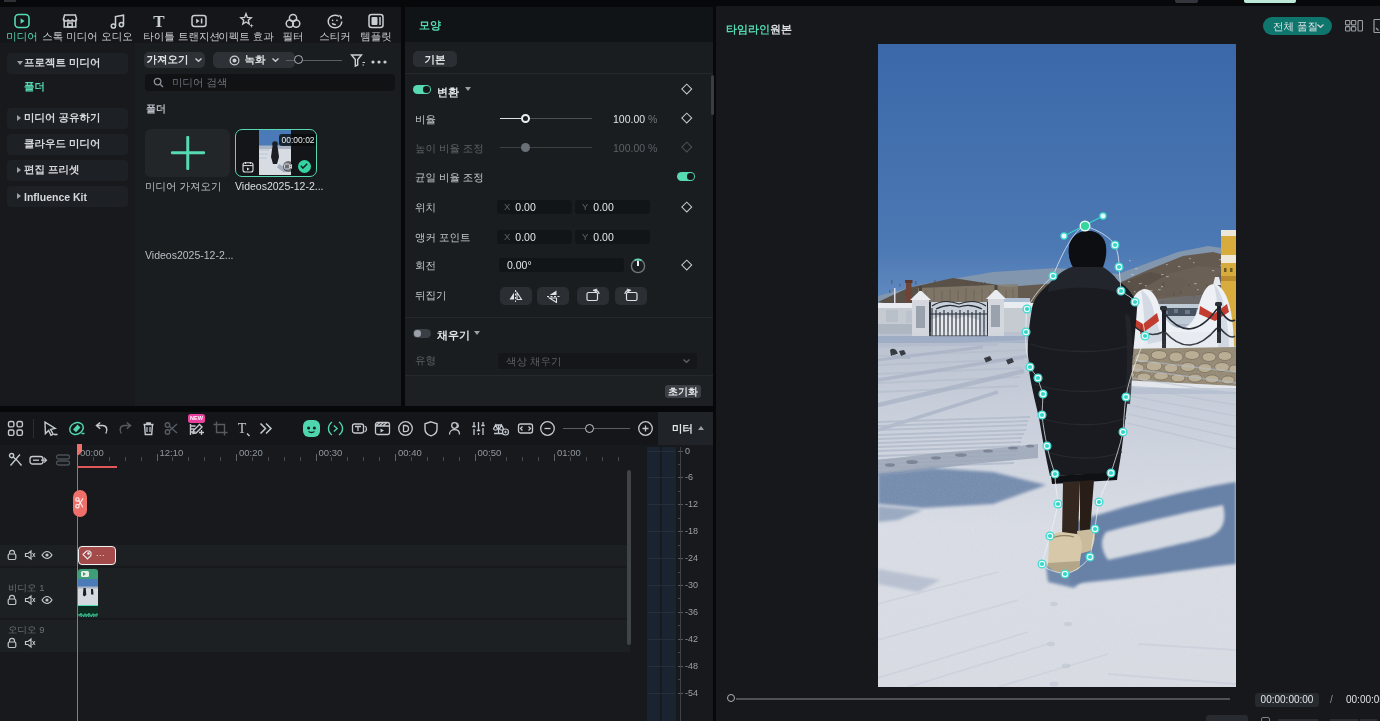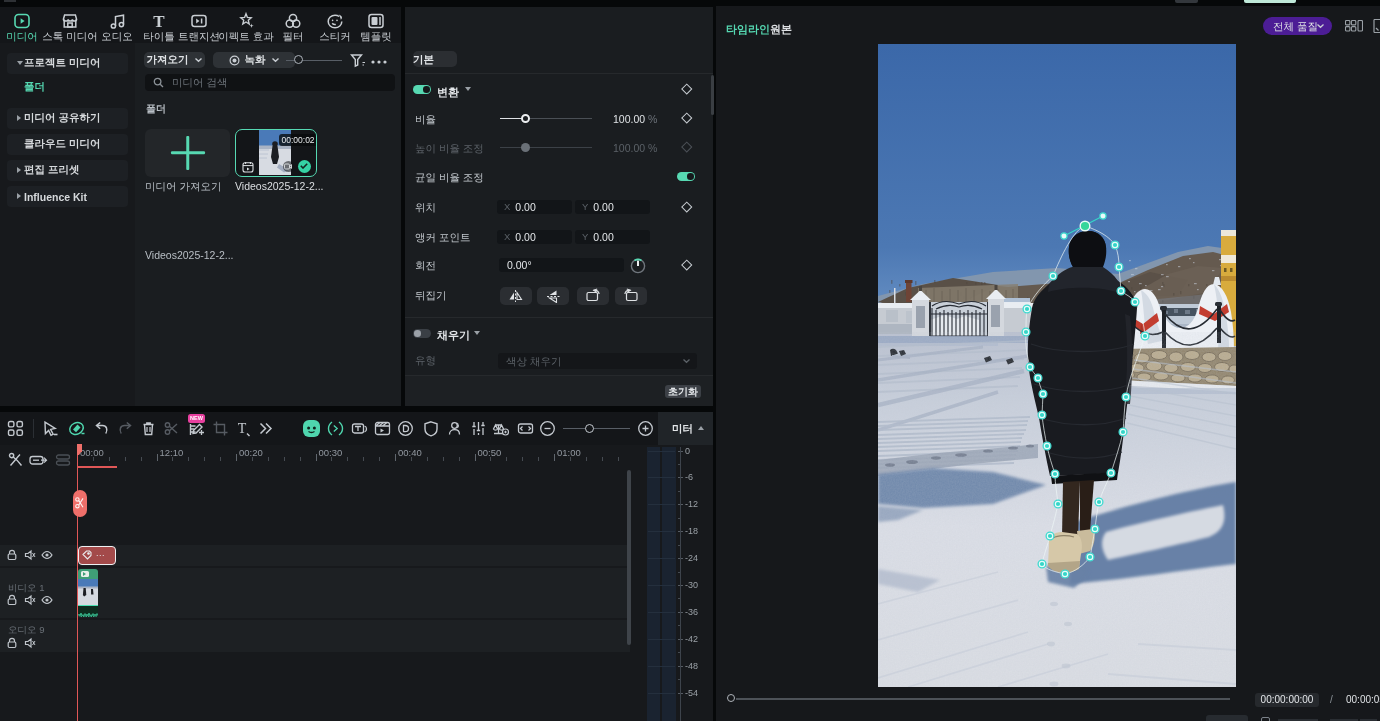--- a/index.html
+++ b/index.html
@@ -205,21 +205,24 @@
           </svg>
         </div>
     </div>
     <div class="abs" style="left:100px;top:137.3px;font-size:10.5px;color:#dcdfe2">Videos2025-12-2...</div>
 
     <div class="abs" style="left:10px;top:206.3px;font-size:10.5px;color:#b9bfc5">Videos2025-12-2...</div>
   </div>
 </div>
 
 <div class="abs" id="props" style="left:405px;top:7px;width:308px;height:399px;background:#1a1d20">
-  <div class="abs" style="left:8px;top:43.5px;width:44px;height:16px;background:#2b2e32;border-radius:5px;text-align:left;line-height:16px;font-size:10.5px;font-weight:700;color:#e3e6e9">기본</div>
+  <div class="abs" style="left:0;top:0;width:308px;height:35px;background:#111416">
+      <b style="position:absolute;left:14px;top:11px;font-size:11px;color:#55d7b1">모양</b>
+    </div>
+  <div class="abs" style="left:8px;top:43.5px;width:44px;height:16px;background:#2b2e32;border-radius:5px;text-align:center;line-height:16px;font-size:10.5px;font-weight:700;color:#e3e6e9">기본</div>
   <div class="abs" style="left:0;top:66px;width:308px;height:1px;background:#26292c"></div>
 
   <div class="tog on" style="left:8px;top:78px"></div>
   <b class="abs" style="left:32px;top:78px;font-size:11px;color:#e3e6e9">변환</b>
   <i class="tri td abs" style="left:60px;top:80px;border-left:3.5px solid transparent;border-right:3.5px solid transparent;border-top:4.5px solid #9aa0a6"></i>
   <div class="dia" style="left:277.5px;top:77.5px"></div>
 
   <span class="lbl" style="left:10px;top:106px">비율</span>
   <div class="abs" style="left:95px;top:110.5px;width:92px;height:1.5px;background:#4a4f55"></div>
   <div class="abs" style="left:95px;top:110.5px;width:26px;height:1.5px;background:#dfe2e5"></div>
@@ -311,21 +314,21 @@
     </div>
   <div class="abs" style="left:0;top:368px;width:308px;height:1px;background:#26292c"></div>
   <div class="abs" style="left:0;top:369px;width:308px;height:30px;background:#1d2023"></div>
   <div class="abs" style="left:260px;top:378px;width:36px;height:13px;background:#3c4046;border-radius:3px;text-align:center;line-height:13px;font-size:10px;font-weight:700;color:#e3e6e9">초기화</div>
   <div class="abs" style="left:306px;top:68px;width:3px;height:40px;background:#3a3e43;border-radius:2px"></div>
 </div>
 
 <div class="abs" id="preview" style="left:716px;top:6px;width:664px;height:715px;background:#16181b">
   <b class="abs" style="left:10px;top:16px;font-size:11px;color:#55d7b1">타임라인</b>
   <b class="abs" style="left:54px;top:16px;font-size:11px;color:#dfe2e5">원본</b>
-  <div class="abs" style="left:547px;top:10.5px;width:69px;height:18px;background:#4c1d95;border-radius:9px">
+  <div class="abs" style="left:547px;top:10.5px;width:69px;height:18px;background:#0f766e;border-radius:9px">
     <span style="position:absolute;left:10px;top:3px;font-size:10.5px;color:#dfe2e5">전체 품질</span>
     <svg style="position:absolute;right:7px;top:6.5px" width="9" height="6" viewBox="0 0 9 6" fill="none" stroke="#c9ced3" stroke-width="1.3">
         <path d="M1.5 1.5 L4.5 4.3 L7.5 1.5"></path>
       </svg>
   </div>
   <svg class="abs" style="left:629px;top:14px" width="18" height="12" viewBox="0 0 18 12" fill="none" stroke="#9aa0a6" stroke-width="1.1">
       <rect x="0.5" y="0.5" width="4.4" height="4.4" rx="1"></rect>
       <rect x="0.5" y="6.6" width="4.4" height="4.4" rx="1"></rect>
       <rect x="6.4" y="0.5" width="4.4" height="4.4" rx="1"></rect>
       <rect x="6.4" y="6.6" width="4.4" height="4.4" rx="1"></rect>

